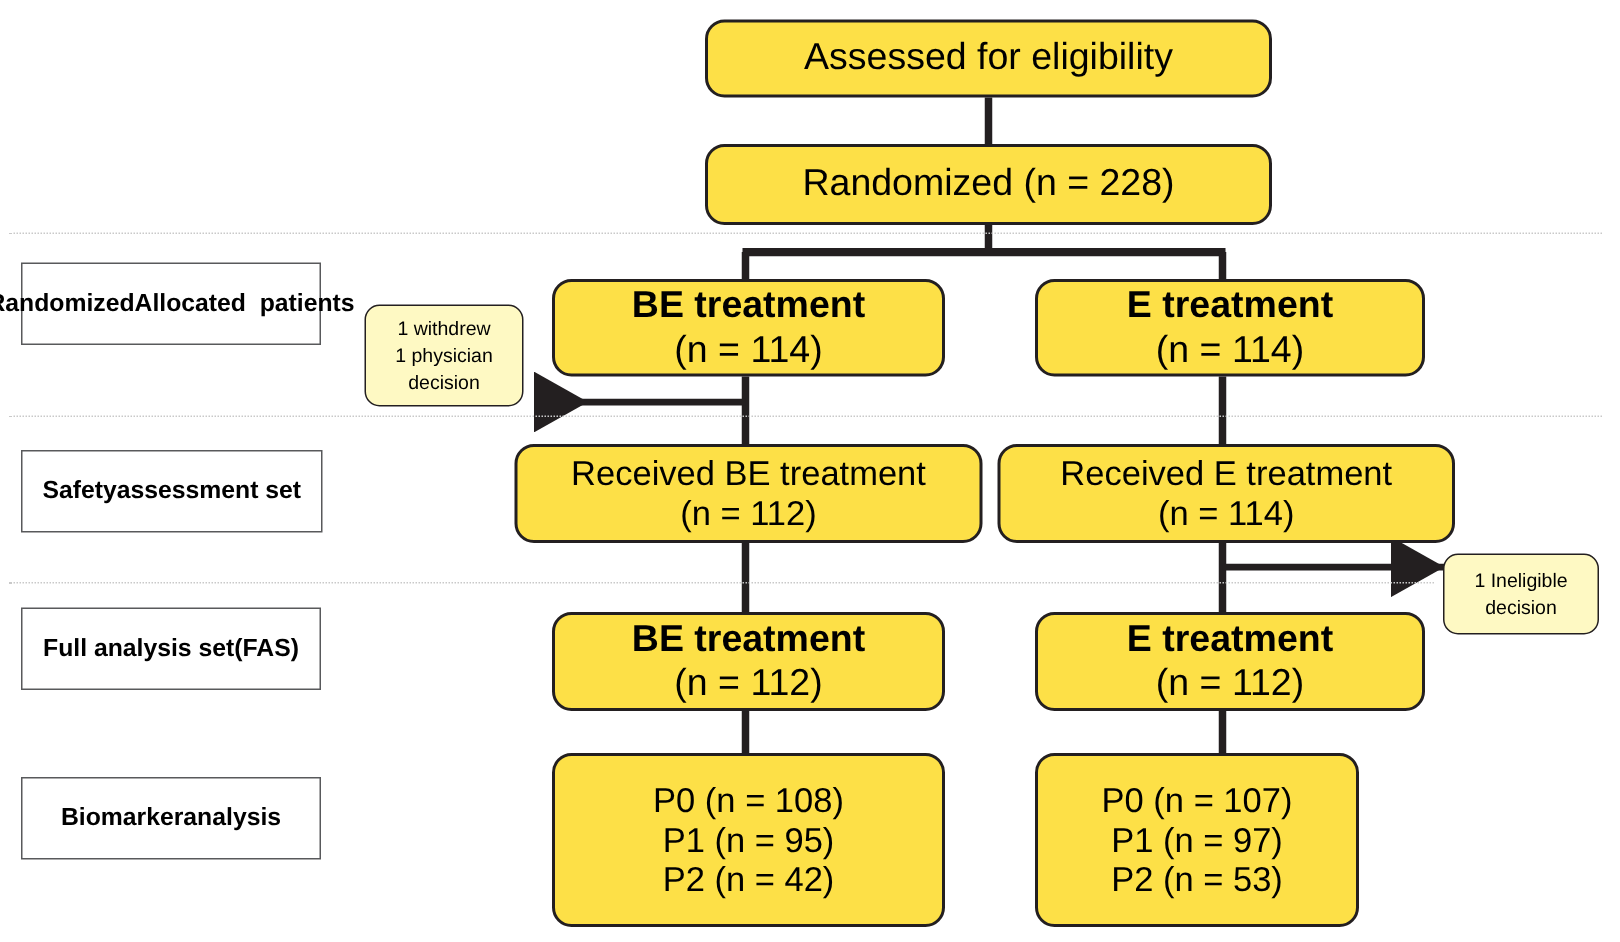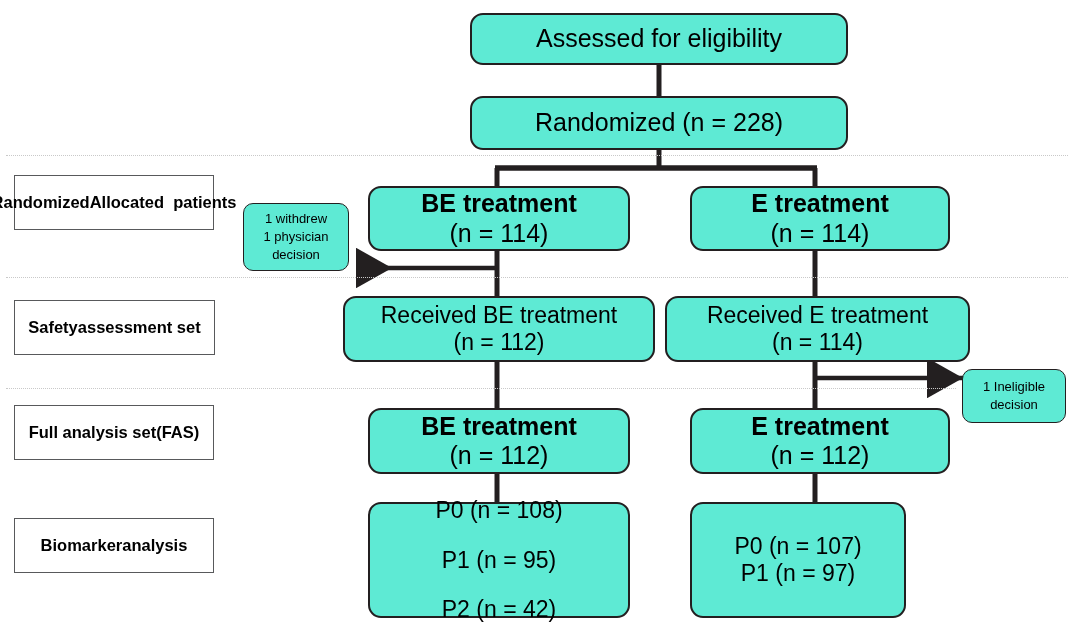--- a/index.html
+++ b/index.html
@@ -24,21 +24,21 @@
     height: 628px;
     pointer-events: none;
   }
 
   
   .node {
     position: absolute;
     box-sizing: border-box;
     border: 2.5px solid #231f20;
     border-radius: 13px;
-    background: #5eead4;
+    background: #fde047;
     display: flex;
     flex-direction: column;
     align-items: center;
     justify-content: center;
     text-align: center;
     color: #000000;
     line-height: 1.17;
     z-index: 3;
   }
   .node .l1, .node .l2, .node .l3 {
@@ -67,21 +67,21 @@
     z-index: 3;
   }
   .stage span { display: block; white-space: pre; }
 
   
   .callout {
     position: absolute;
     box-sizing: border-box;
     border: 1.6px solid #231f20;
     border-radius: 10px;
-    background: #5eead4;
+    background: #fef9c3;
     display: flex;
     flex-direction: column;
     align-items: center;
     justify-content: center;
     text-align: center;
     font-size: 13px;
     line-height: 1.36;
     color: #000000;
     z-index: 4;
   }
@@ -190,29 +190,30 @@
   <div class="node" style="left:368px; top:408px; width:262px; height:66px;">
     <span class="l1 big bold">BE treatment</span>
     <span class="l2 big">(n = 112)</span>
   </div>
 
   <div class="node" style="left:690px; top:408px; width:260px; height:66px;">
     <span class="l1 big bold">E treatment</span>
     <span class="l2 big">(n = 112)</span>
   </div>
 
-  <div class="node" style="left:368px; top:502px; width:262px; height:116px;gap:23px;">
+  <div class="node" style="left:368px; top:502px; width:262px; height:116px;">
     <span class="l1 mid">P0 (n = 108)</span>
     <span class="l2 mid">P1 (n = 95)</span>
     <span class="l3 mid">P2 (n = 42)</span>
   </div>
 
   <div class="node" style="left:690px; top:502px; width:216px; height:116px;">
     <span class="l1 mid">P0 (n = 107)</span>
     <span class="l2 mid">P1 (n = 97)</span>
+    <span class="l3 mid">P2 (n = 53)</span>
   </div>
 
   <div class="callout" style="left:243px; top:203px; width:106px; height:68px;">
     <span>1 withdrew</span>
     <span>1 physician</span>
     <span>decision</span>
   </div>
 
   <div class="callout" style="left:962px; top:369px; width:104px; height:54px;">
     <span>1 Ineligible</span>

